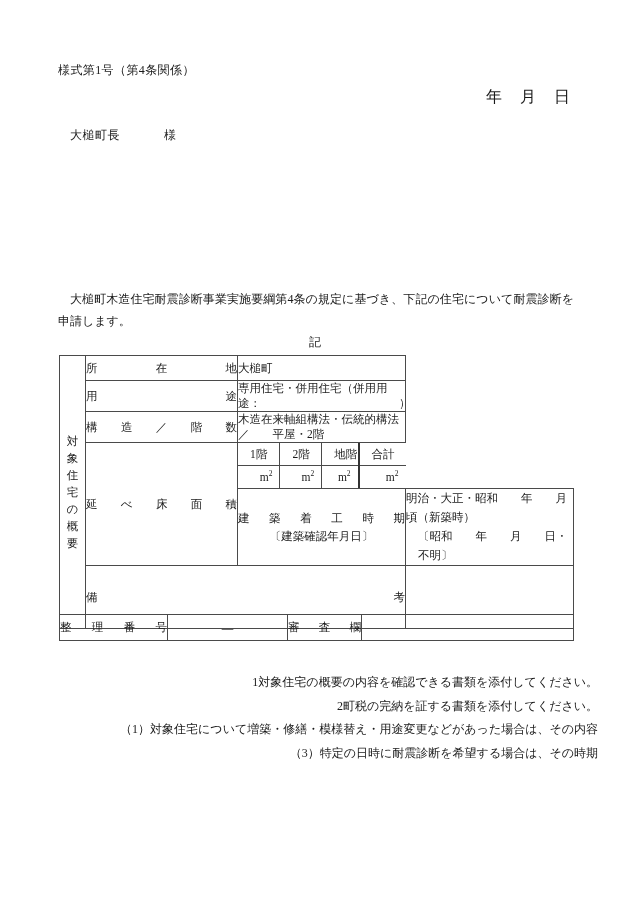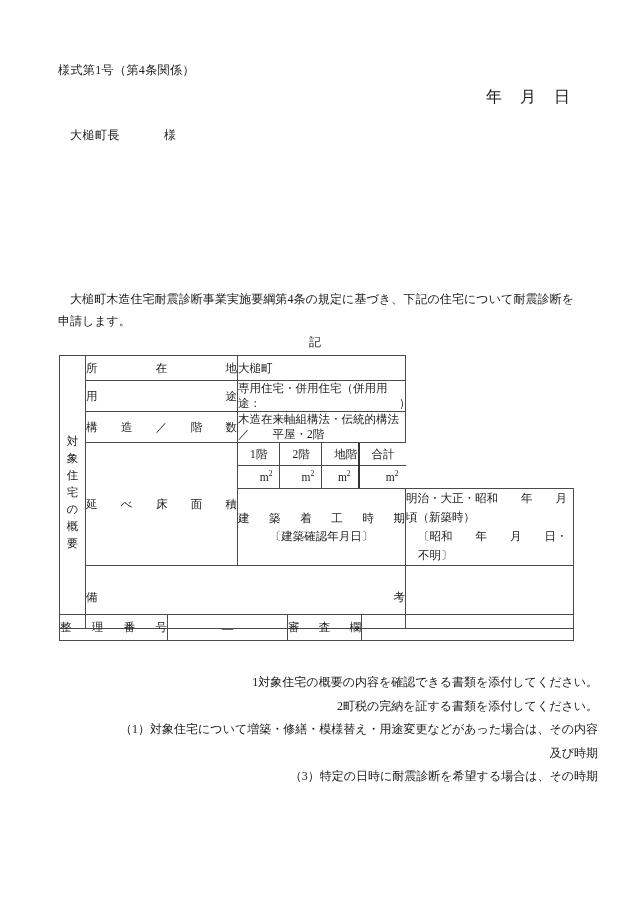--- a/index.html
+++ b/index.html
@@ -364,19 +364,18 @@
   <div class="notes">
     <div class="note">
       <span class="num">1</span><span>対象住宅の概要の内容を確認できる書類を添付してください。</span>
     </div>
     <div class="note">
       <span class="num">2</span><span>町税の完納を証する書類を添付してください。</span>
     </div>
     <div class="note">
       <span class="sub">（1）</span><span>対象住宅について増築・修繕・模様替え・用途変更などがあった場合は、その内容</span>
     </div>
-    <div class="note cont">及び時期</div>
     <div class="note">
       <span class="sub">（3）</span><span>特定の日時に耐震診断を希望する場合は、その時期</span>
     </div>
   </div>
 
 </div>
 
 </body></html>

